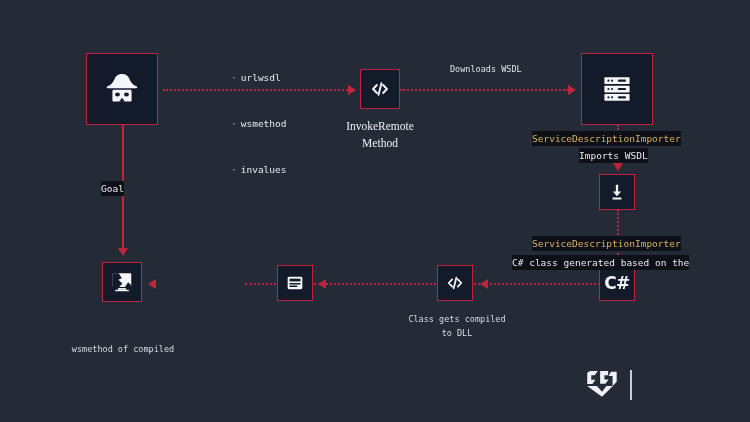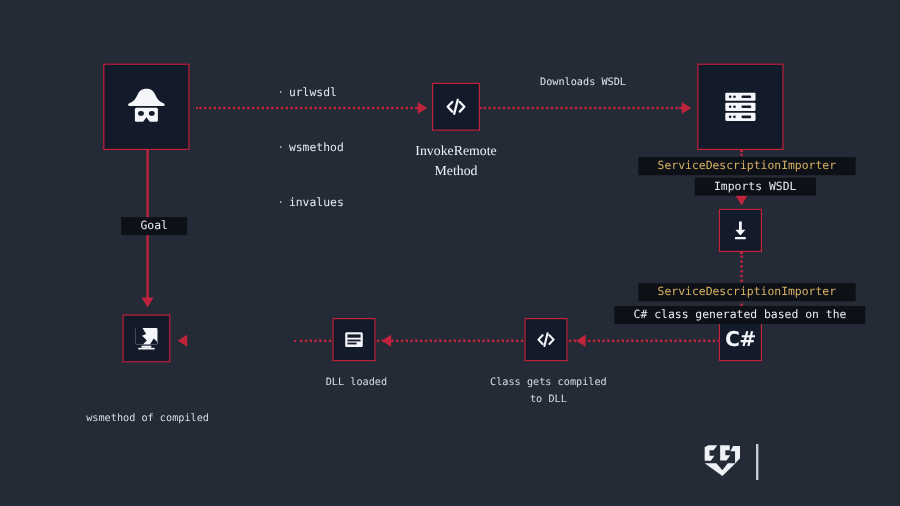--- a/index.html
+++ b/index.html
@@ -96,21 +96,21 @@
     color: #d7dce4;
   }
   .txt.edge-lbl {
     font-size: 8.5px;
     color: #dfe3ea;
   }
 
   .badge {
     position: absolute;
     background: #0d1016;
-    padding: 2px 16px;
+    padding: 2px 0;
     font-family: "DejaVu Sans Mono", "Liberation Mono", monospace;
     font-size: 9.5px;
     color: #e8ebf0;
     white-space: pre;
   }
   .badge.gold { color: #d8b262; }
 
   .bullets {
     position: absolute;
     font-family: "DejaVu Sans Mono", "Liberation Mono", monospace;
@@ -235,21 +235,20 @@
   <div class="node small" style="left:277px; top:265px;">
     <span>
       <svg width="20" height="20" viewBox="0 0 24 24">
         <rect x="3.2" y="4.6" width="17.6" height="14.8" rx="1.6" fill="#f4f6f9"></rect>
         <rect x="5.4" y="6.8" width="13.2" height="3.3" fill="#131a2a"></rect>
         <rect x="5.4" y="12.0" width="13.2" height="1.8" fill="#131a2a"></rect>
         <rect x="5.4" y="15.0" width="9.2" height="1.8" fill="#131a2a"></rect>
       </svg>
     </span>
   </div>
-  <div class="txt caption center" style="left:235px; top:313px; width:124px;">DLL loaded</div>
 
   <div class="node mid" style="left:102px; top:262px;">
     <span>
       <svg width="24" height="24" viewBox="0 0 26 26">
         <rect x="3" y="3.5" width="20" height="15" rx="1" fill="#f4f6f9"></rect>
         <path d="M9.5 3.5 L12.8 9 L9 10.6 L13.4 14.6 L10 18.5 L3 18.5 L3 3.5 Z" fill="#131a2a"></path>
         <path d="M16.2 18.5 L19.6 13.2 L22.2 15.6 L23 18.5 Z" fill="#131a2a"></path>
         <rect x="8.6" y="19.6" width="8.8" height="1.9" fill="#f4f6f9"></rect>
         <rect x="5.6" y="21.5" width="14.8" height="1.5" fill="#f4f6f9"></rect>
       </svg>

